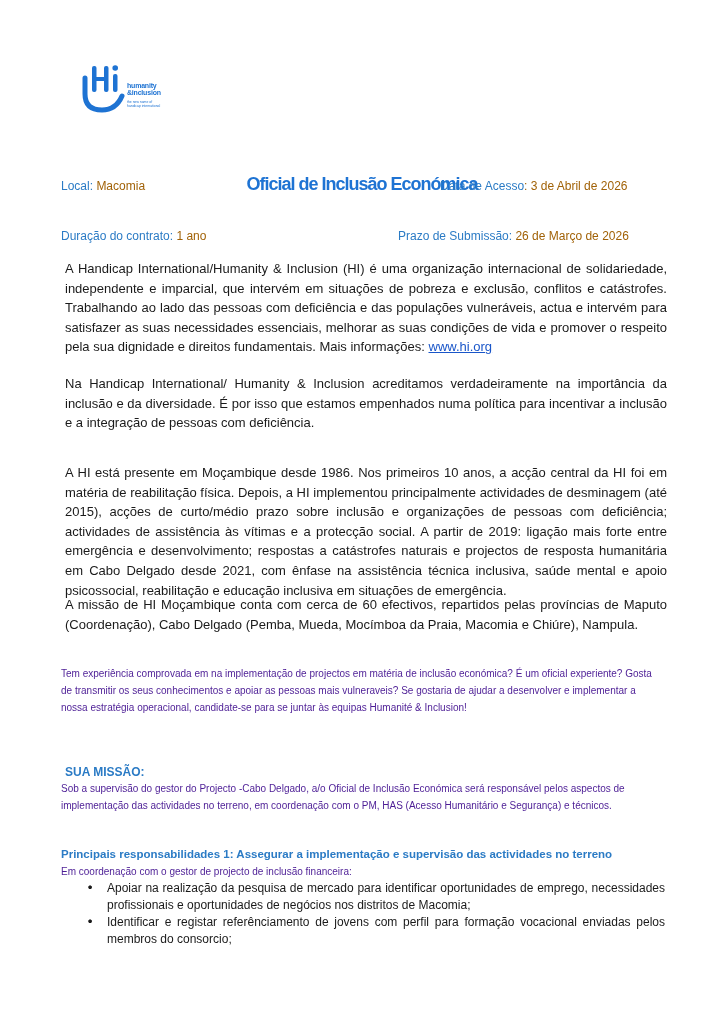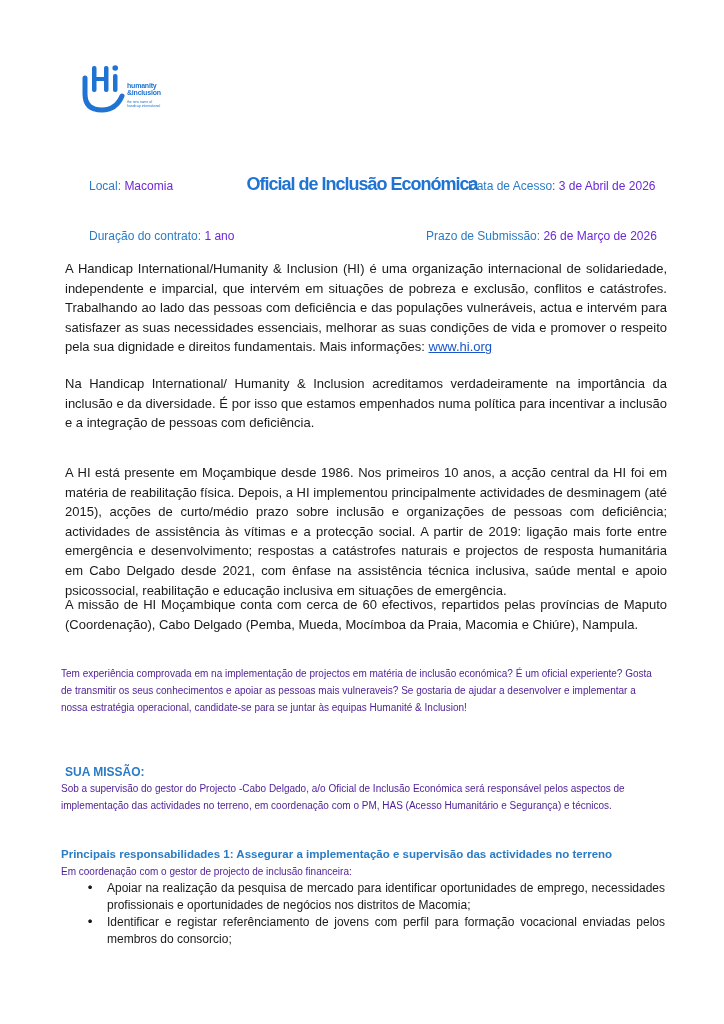--- a/index.html
+++ b/index.html
@@ -11,22 +11,22 @@
   .logo-mark { position: absolute; left: 0; top: 0; width: 46px; height: 54px; }
   .logo-text { position: absolute; left: 47px; top: 22px; color: #1e73d3;
                font-weight: bold; font-size: 7px; line-height: 7px; letter-spacing: -0.2px; }
   .logo-sub { position: absolute; left: 47px; top: 40px; color: #1e73d3;
               font-size: 3.4px; line-height: 4px; }
 
   .title { position: absolute; left: 0; width: 724px; top: 131px; text-align: center;
            color: #1e73d3; font-size: 18px; font-weight: bold; letter-spacing: -1px; margin-top: 43px; }
 
   .meta { position: absolute; font-size: 12px; white-space: nowrap; }
-  .meta .lbl { color: #2b7bc5; margin-left: 28px; }
-  .meta .val { color: #6d28d9; }
+  .meta .lbl { color: #2b7bc5; }
+  .meta .val { color: #a16207; }
 
   .para { position: absolute; font-size: 13px; line-height: 19.6px; text-align: justify; color: #1a1a1a; }
   .para2 { position: absolute; font-size: 10px; line-height: 17px; color: #4c1d95; }
   .link { color: #1a56c9; text-decoration: underline; }
 
   .heading-blue { position: absolute; color: #2b7bc5; font-weight: bold; font-size: 12px; }
 
   ul.bullets { position: absolute; margin: 0; padding: 0; list-style: none; font-size: 12px; line-height: 17px; }
   ul.bullets li { position: relative; padding-left: 46px; text-align: justify; }
   ul.bullets li .dot { position: absolute; left: 27px; top: 0; }

